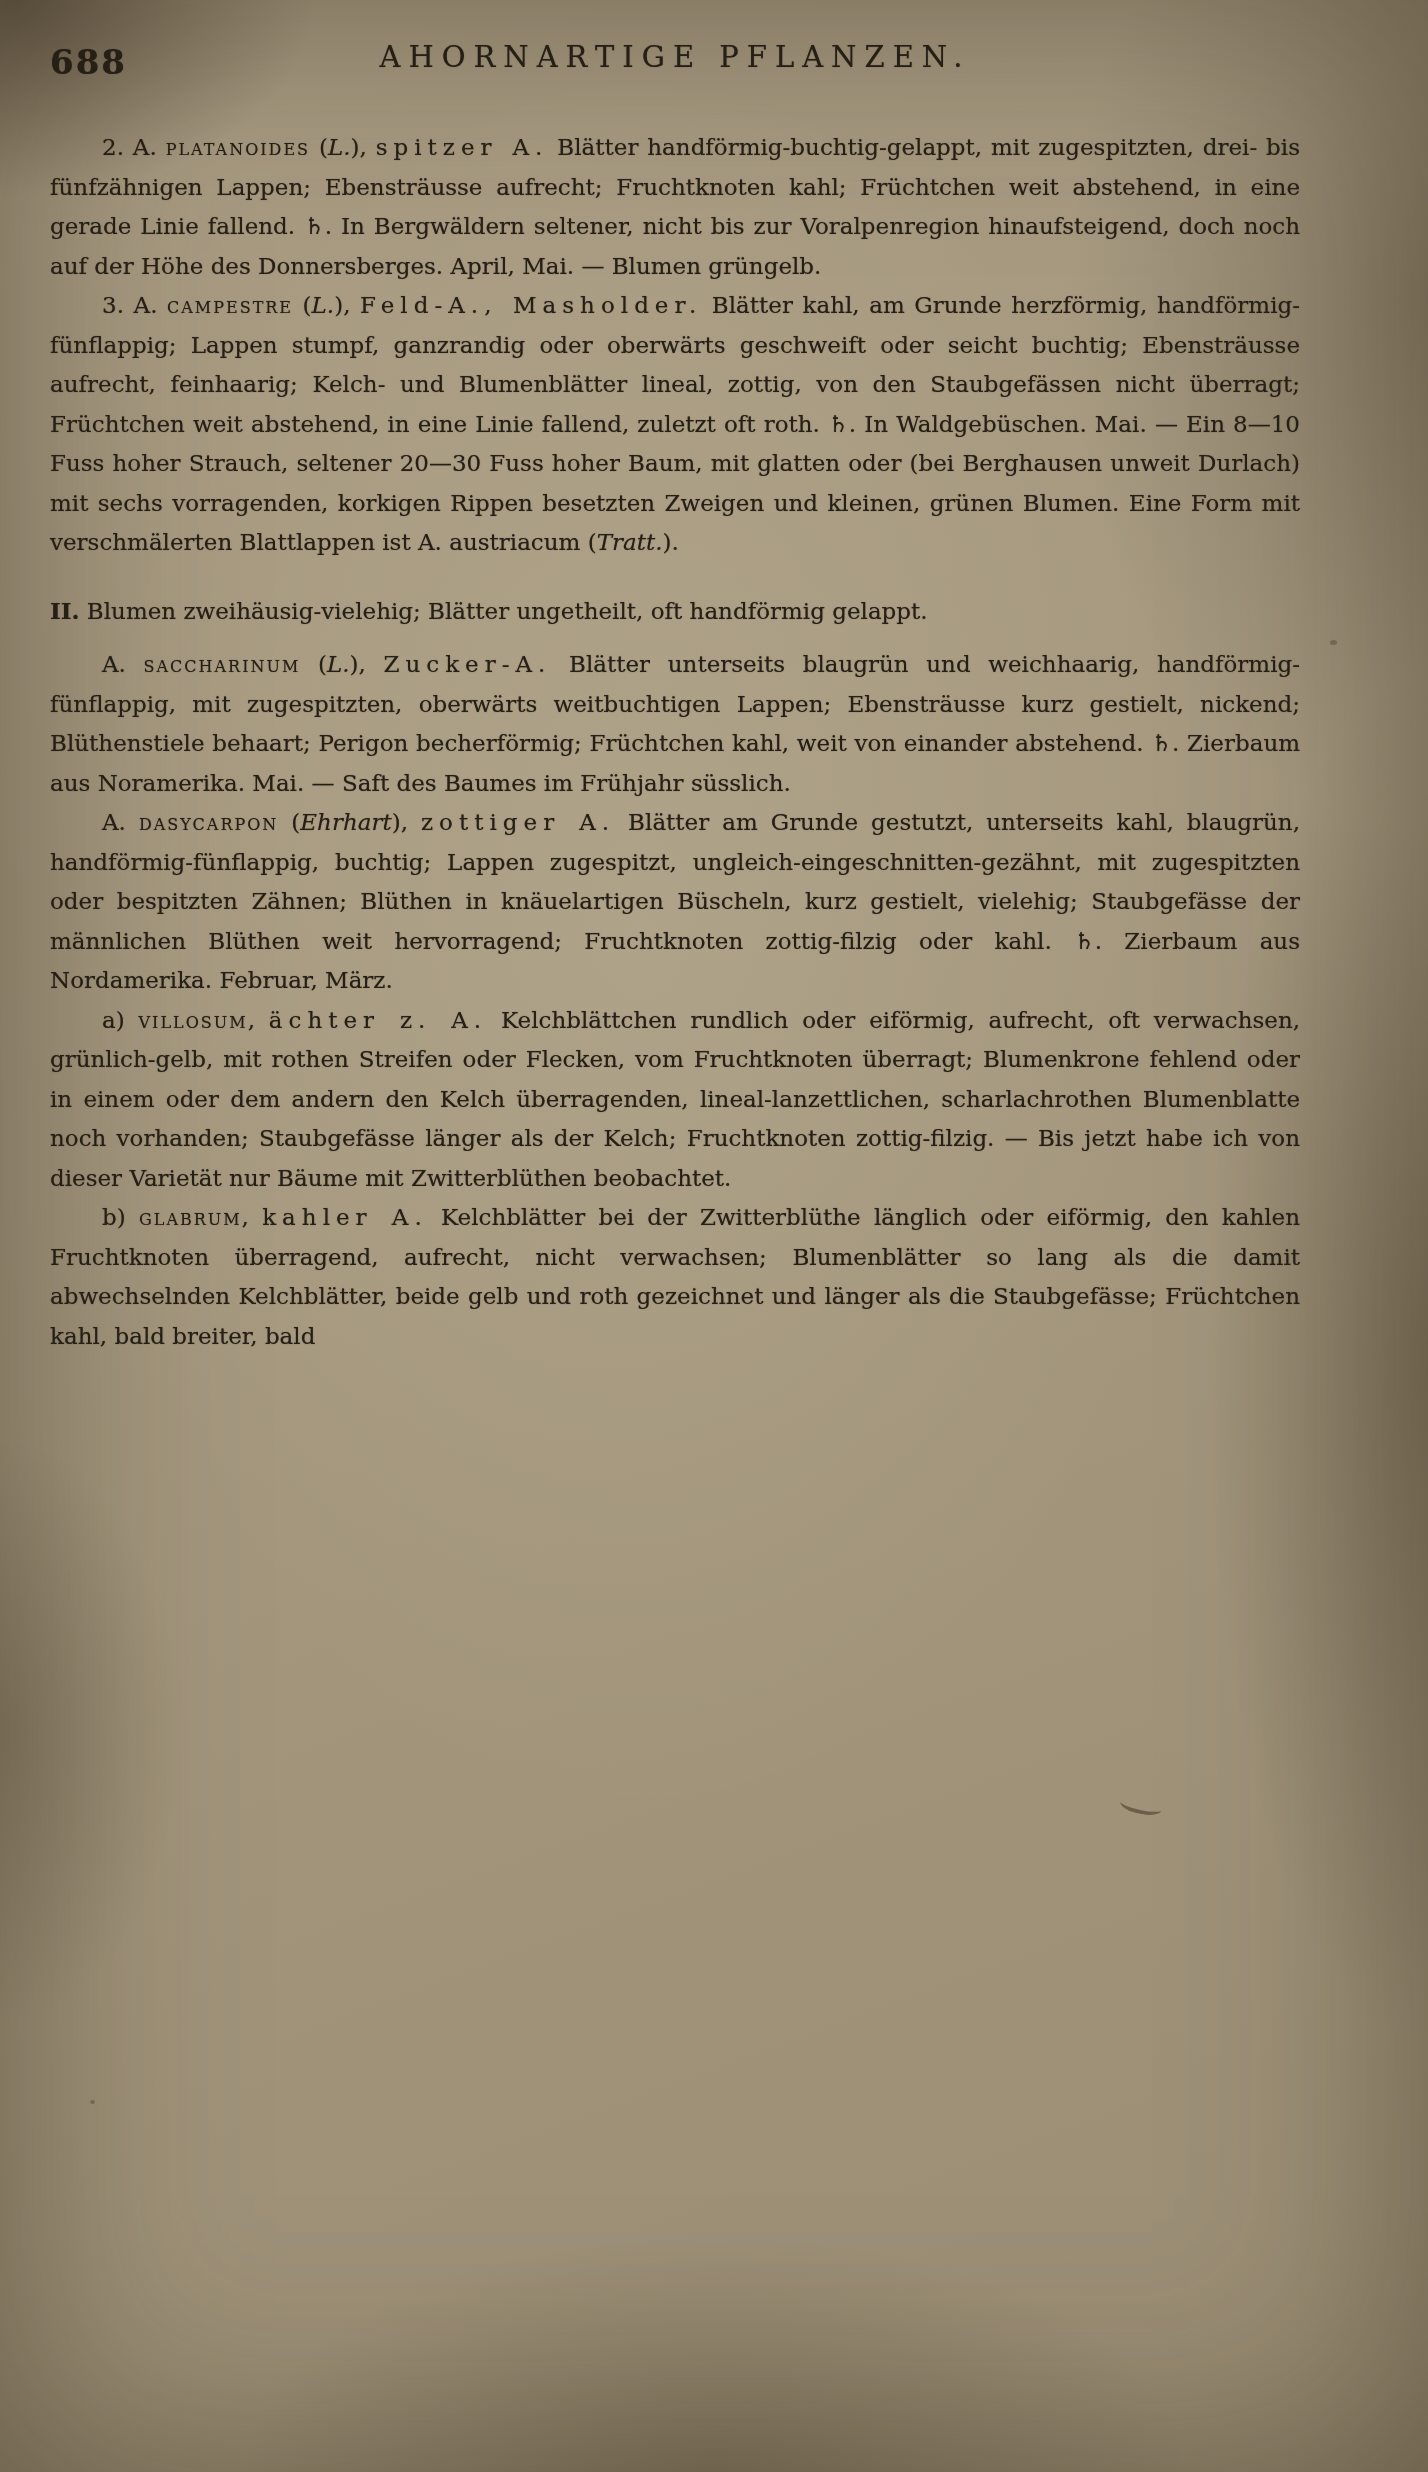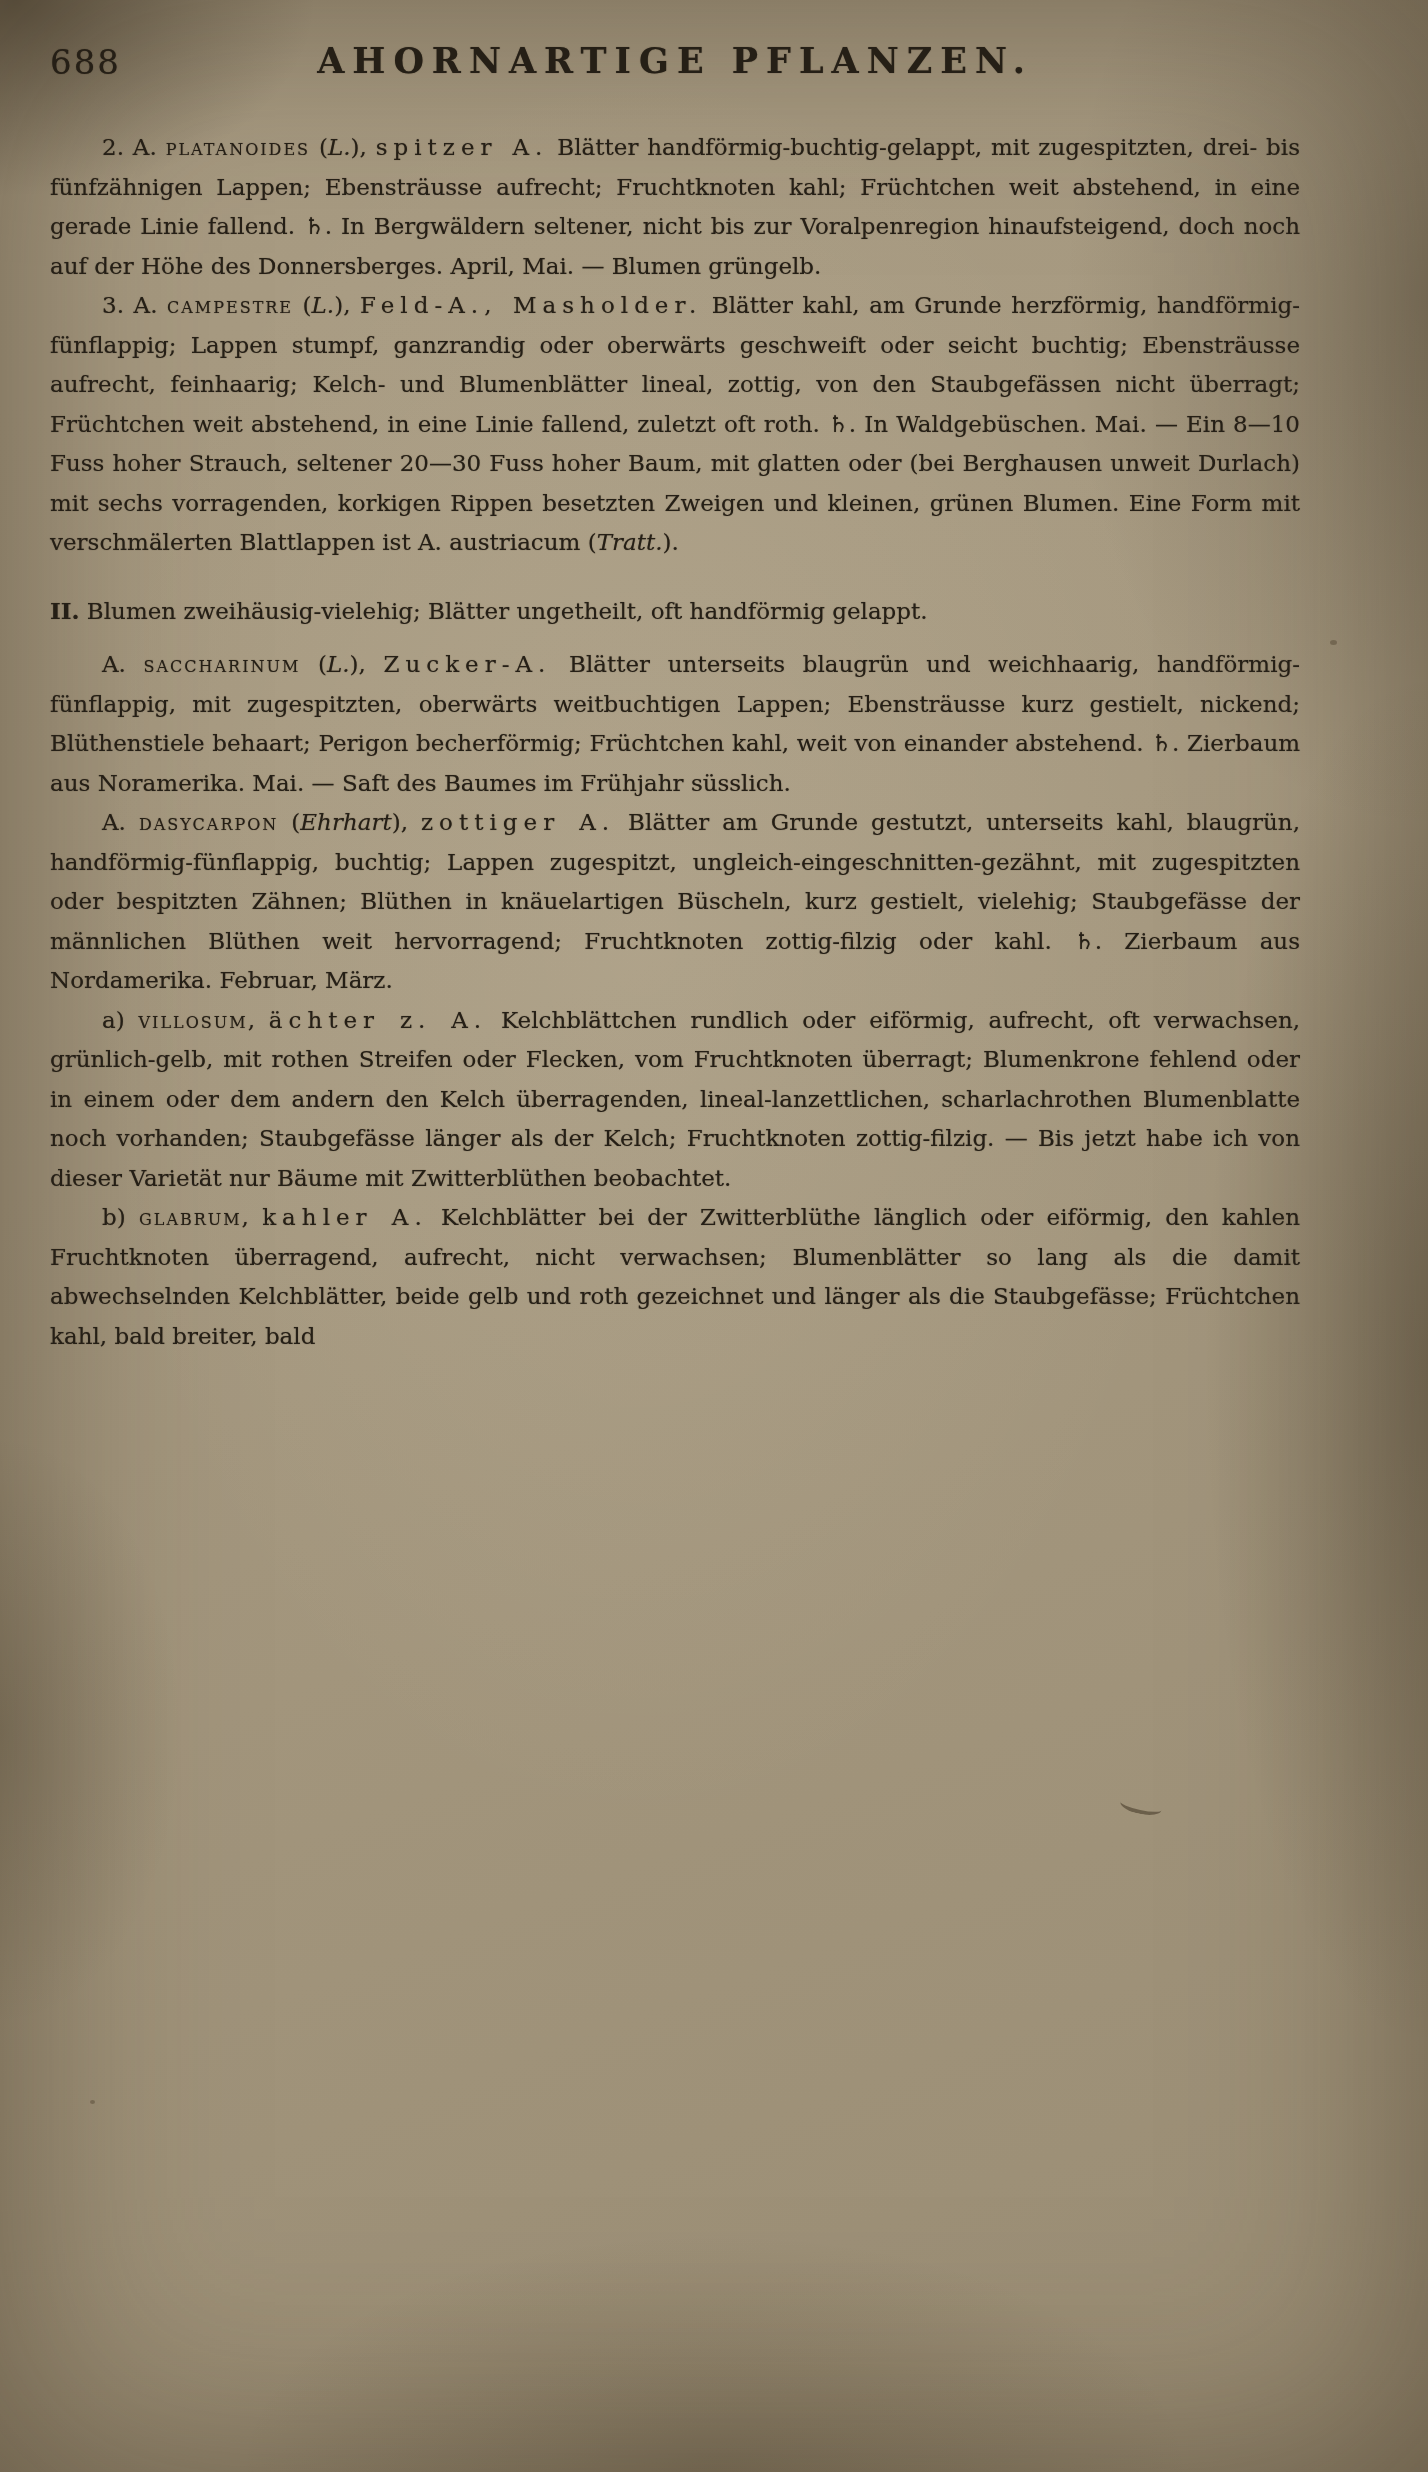--- a/index.html
+++ b/index.html
@@ -34,31 +34,31 @@
     position: relative;
     height: 64px;
     margin-bottom: 28px;
     text-shadow: 0 0 1px rgba(38,28,16,0.6);
   }
   .page-number {
     position: absolute;
     left: 0;
     top: 6px;
     font-size: 34px;
-    font-weight: 400;
+    font-weight: 700;
     letter-spacing: 2px;
   }
   .page-title {
     position: absolute;
     left: 0;
     right: 0;
     top: 4px;
     text-align: center;
-    font-size: 35px;
-    font-weight: 700;
+    font-size: 29px;
+    font-weight: 400;
     letter-spacing: 8px;
     white-space: nowrap;
   }
   .page-body {
     font-size: 23px;
     line-height: 39.5px;
     text-align: justify;
     text-shadow: 0 0 1px rgba(38,28,16,0.55);
     hyphens: auto;
   }

